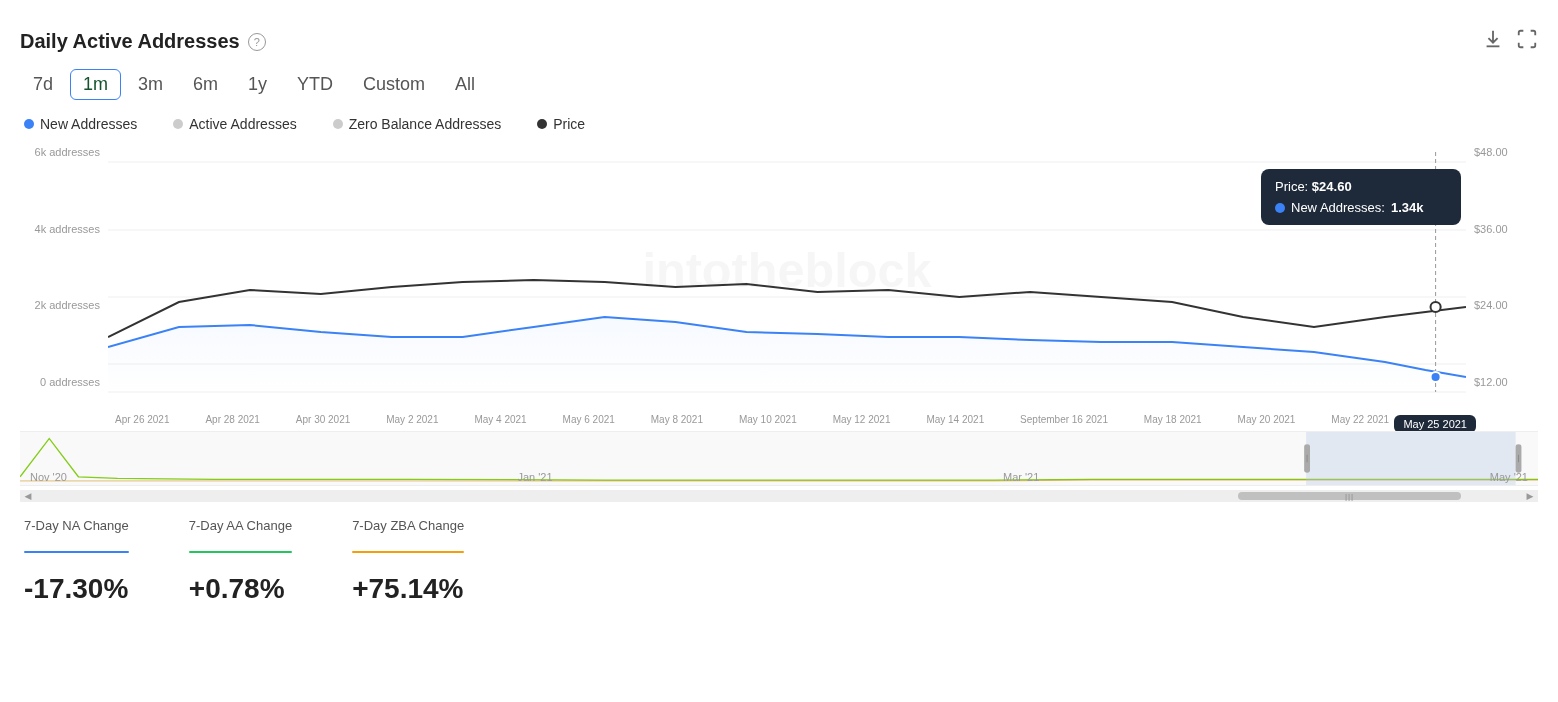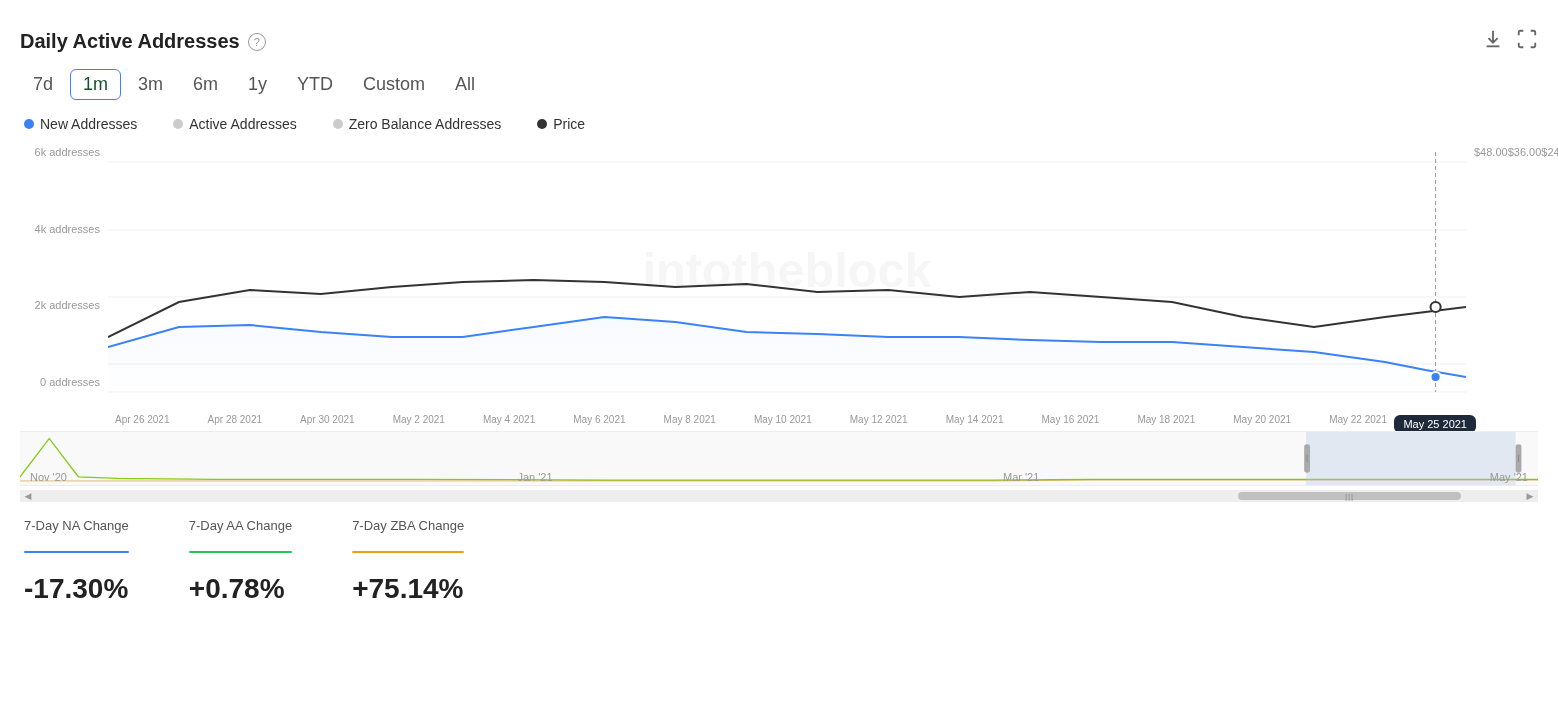--- a/index.html
+++ b/index.html
@@ -134,42 +134,53 @@
           0,205 70,185 140,183 210,190 280,195 350,195 420,185 490,175 560,180 630,190 700,192 770,195 840,195 910,198 980,200 1050,200 1120,205 1190,210 1260,220 1300,228 1340,235 1340,250 0,250
         "></polygon>
 
         <line x1="1310" y1="10" x2="1310" y2="250" stroke="#999" stroke-width="1" stroke-dasharray="4,3"></line>
 
         <circle cx="1310" cy="165" r="5" fill="#fff" stroke="#333" stroke-width="2"></circle>
         <circle cx="1310" cy="235" r="5" fill="#3b82f6" stroke="#fff" stroke-width="2"></circle>
       </svg>
 
       
-    </div>
-
-    <div style="width:72px; display:flex; flex-direction:row; justify-content:space-between; font-size:11px; color:#999; padding:4px 0 24px 8px; text-align:left;">
+      <div class="tooltip-box" style="top:10%; right:5px;">
+        <div class="tooltip-price">
+          <span>Price:</span>
+          <span class="tooltip-price-val">$24.60</span>
+        </div>
+        <div class="tooltip-addr">
+          <div class="tooltip-dot"></div>
+          <span>New Addresses:</span>
+          <span class="tooltip-addr-val">1.34k</span>
+        </div>
+      </div>
+    </div>
+
+    <div style="width:72px; display:flex; flex-direction:column; justify-content:space-between; font-size:11px; color:#999; padding:4px 0 24px 8px; text-align:left;">
       <span>$48.00</span>
       <span>$36.00</span>
       <span>$24.00</span>
       <span>$12.00</span>
     </div>
   </div>
 
   <div style="display:flex; justify-content:space-between; padding:0 80px 0 95px; font-size:10px; color:#999; margin-bottom:6px;">
     <span>Apr 26 2021</span>
     <span>Apr 28 2021</span>
     <span>Apr 30 2021</span>
     <span>May 2 2021</span>
     <span>May 4 2021</span>
     <span>May 6 2021</span>
     <span>May 8 2021</span>
     <span>May 10 2021</span>
     <span>May 12 2021</span>
     <span>May 14 2021</span>
-    <span>May 16 2021</span>
+    <span>September 16 2021</span>
     <span>May 18 2021</span>
     <span>May 20 2021</span>
     <span>May 22 2021</span>
     <span style="visibility:hidden;">May 25</span>
   </div>
 
   <div style="position:absolute; right:82px; top:415px; background:#1e2a3a; color:#fff; border-radius:6px; padding:3px 9px; font-size:11px;">May 25 2021</div>
 
   <div class="minimap">
     <svg width="100%" height="100%" viewBox="0 0 1558 65" preserveAspectRatio="none">

